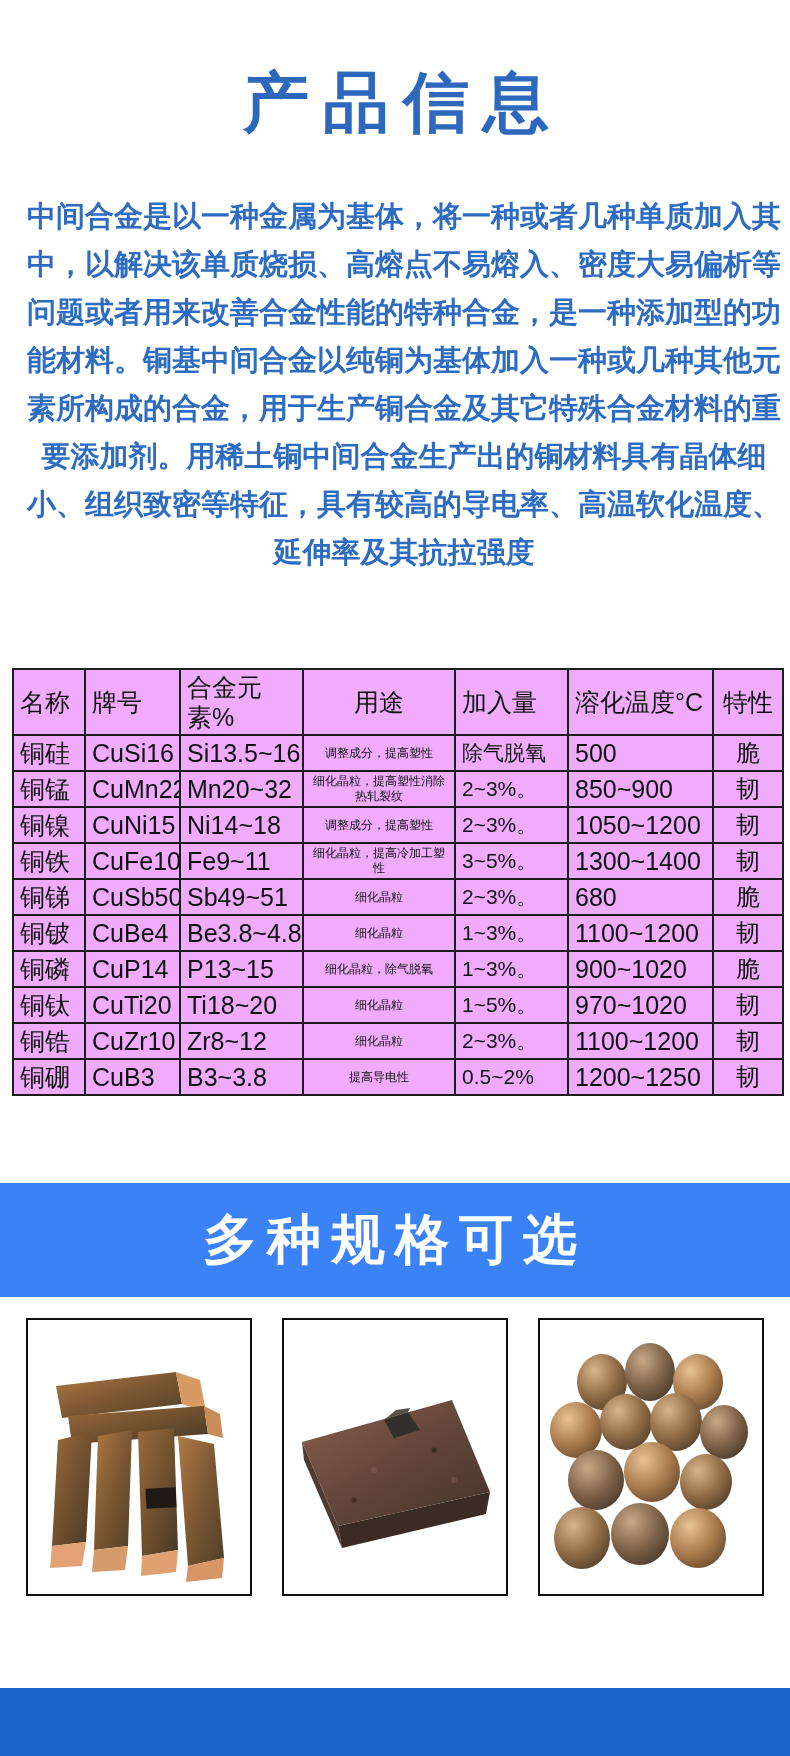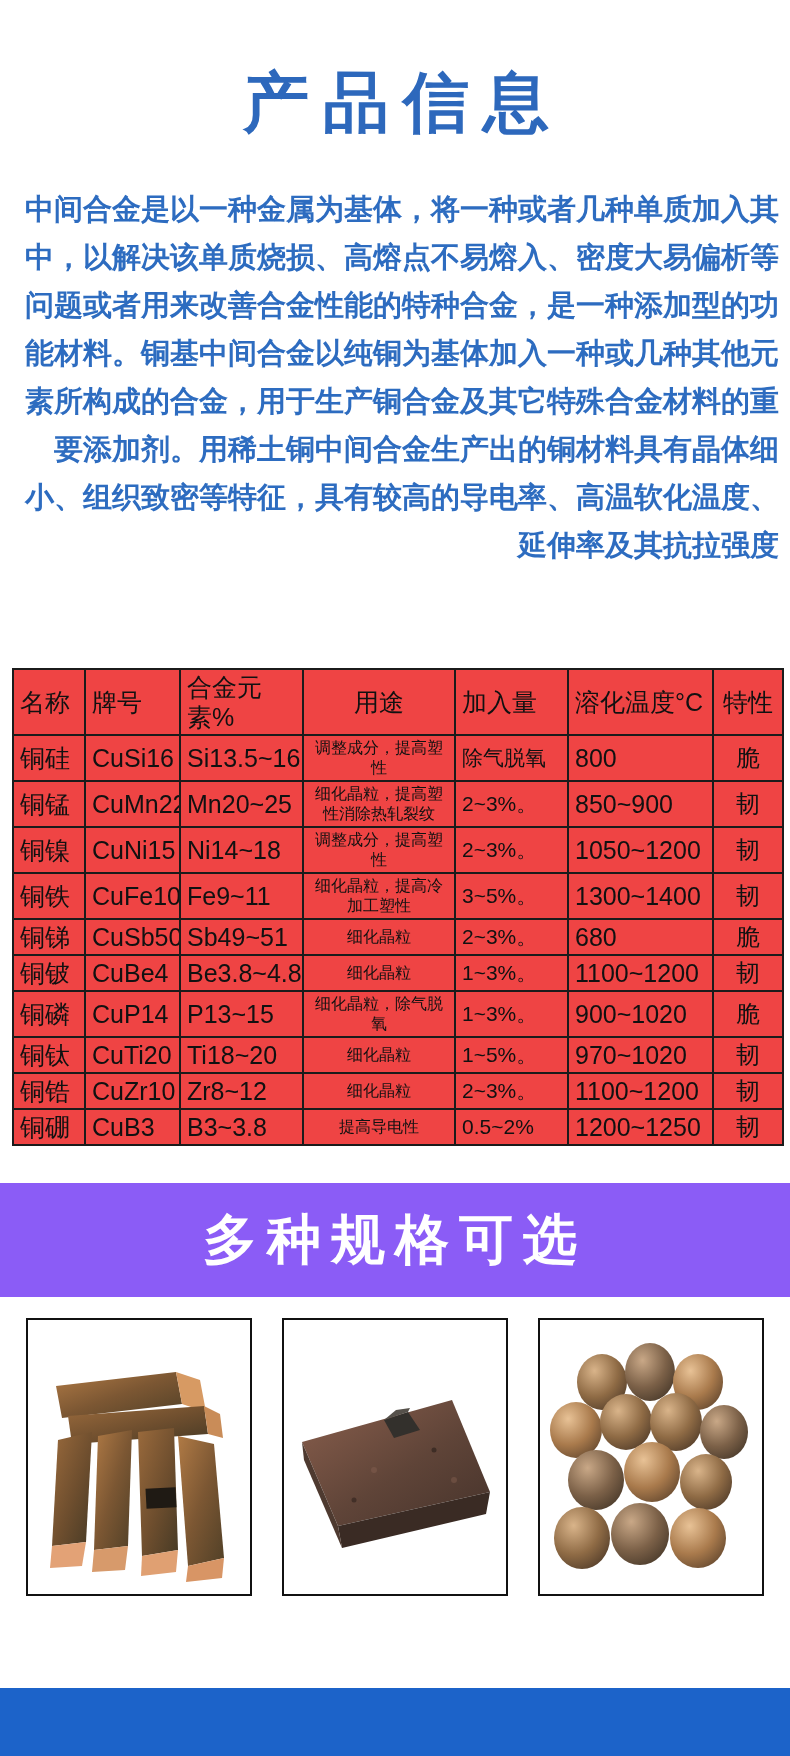--- a/index.html
+++ b/index.html
@@ -8,39 +8,39 @@
     font-family:"Liberation Sans", sans-serif;
   }
   
   .page-title{
     position:absolute;top:50px;left:0;width:790px;margin:8px;
     text-align:center;font-size:66px;font-weight:bold;letter-spacing:14px;
     color:#2d68bc;
   }
   
   .intro{
-    position:absolute;top:184px;left:14px;width:764px;margin:1px;
+    position:absolute;top:184px;left:14px;width:764px;margin:8px;
     font-size:29px;line-height:48px;font-weight:600;color:#2d6cc0;
-    text-align:right;
+    text-align:center;
   }
   
   .alloy-table{
     position:absolute;top:668px;left:12px;width:770px;
-    border-collapse:collapse;table-layout:fixed;background:#ef4444;
+    border-collapse:collapse;table-layout:fixed;background:#f0abfc;
   }
   .alloy-table th,.alloy-table td{
     border:2px solid #1b1b1b;color:#111111;
     padding:2px 6px;vertical-align:middle;line-height:1.2;
     overflow:hidden;
   }
   .alloy-table th{font-weight:500;font-size:25px;height:38px;}
   .alloy-table td{font-size:25px;height:29px;}
   .col-0,.col-1,.col-2,.col-4,.col-5{text-align:left;}
   .col-3,.col-6{text-align:center;}
-  td.col-3{font-size:16px;line-height:1.25;}
+  td.col-3{font-size:12px;line-height:1.25;}
   td.col-4{font-size:21px;white-space:nowrap;}
   td.col-6{font-size:24px;}
   
   .banner{
     position:absolute;top:1183px;left:0;width:790px;height:114px;
     display:flex;align-items:center;justify-content:center;
     color:#ffffff;font-size:54px;font-weight:bold;letter-spacing:10px;
   }
   
   .products{
@@ -88,27 +88,27 @@
           <th class="col-6">特性</th>
         </tr>
       </thead>
     <tbody>
         <tr>
           <td class="col-0">铜硅</td>
           <td class="col-1">CuSi16</td>
           <td class="col-2">Si13.5~16.5</td>
           <td class="col-3">调整成分，提高塑性</td>
           <td class="col-4">除气脱氧</td>
-          <td class="col-5">800</td>
+          <td class="col-5">500</td>
           <td class="col-6">脆</td>
         </tr>
         <tr>
           <td class="col-0">铜锰</td>
           <td class="col-1">CuMn22</td>
-          <td class="col-2">Mn20~25</td>
+          <td class="col-2">Mn20~32</td>
           <td class="col-3">细化晶粒，提高塑性消除热轧裂纹</td>
           <td class="col-4">2~3%。</td>
           <td class="col-5">850~900</td>
           <td class="col-6">韧</td>
         </tr>
         <tr>
           <td class="col-0">铜镍</td>
           <td class="col-1">CuNi15</td>
           <td class="col-2">Ni14~18</td>
           <td class="col-3">调整成分，提高塑性</td>
@@ -175,21 +175,21 @@
           <td class="col-1">CuB3</td>
           <td class="col-2">B3~3.8</td>
           <td class="col-3">提高导电性</td>
           <td class="col-4">0.5~2%</td>
           <td class="col-5">1200~1250</td>
           <td class="col-6">韧</td>
         </tr>
       </tbody>
   </table>
 
-  <div class="banner" style="background: #8b5cf6;">
+  <div class="banner" style="background: #3b82f6;">
     <span>多种规格可选</span>
   </div>
 
   <div class="products">
 
     <figure class="product-box" style="margin:0">
       <svg width="222" height="274" viewBox="0 0 222 274">
         <defs>
           <linearGradient id="gBarA" x1="0" y1="0" x2="1" y2="1">
             <stop offset="0" stop-color="#9a6a3c"></stop>

